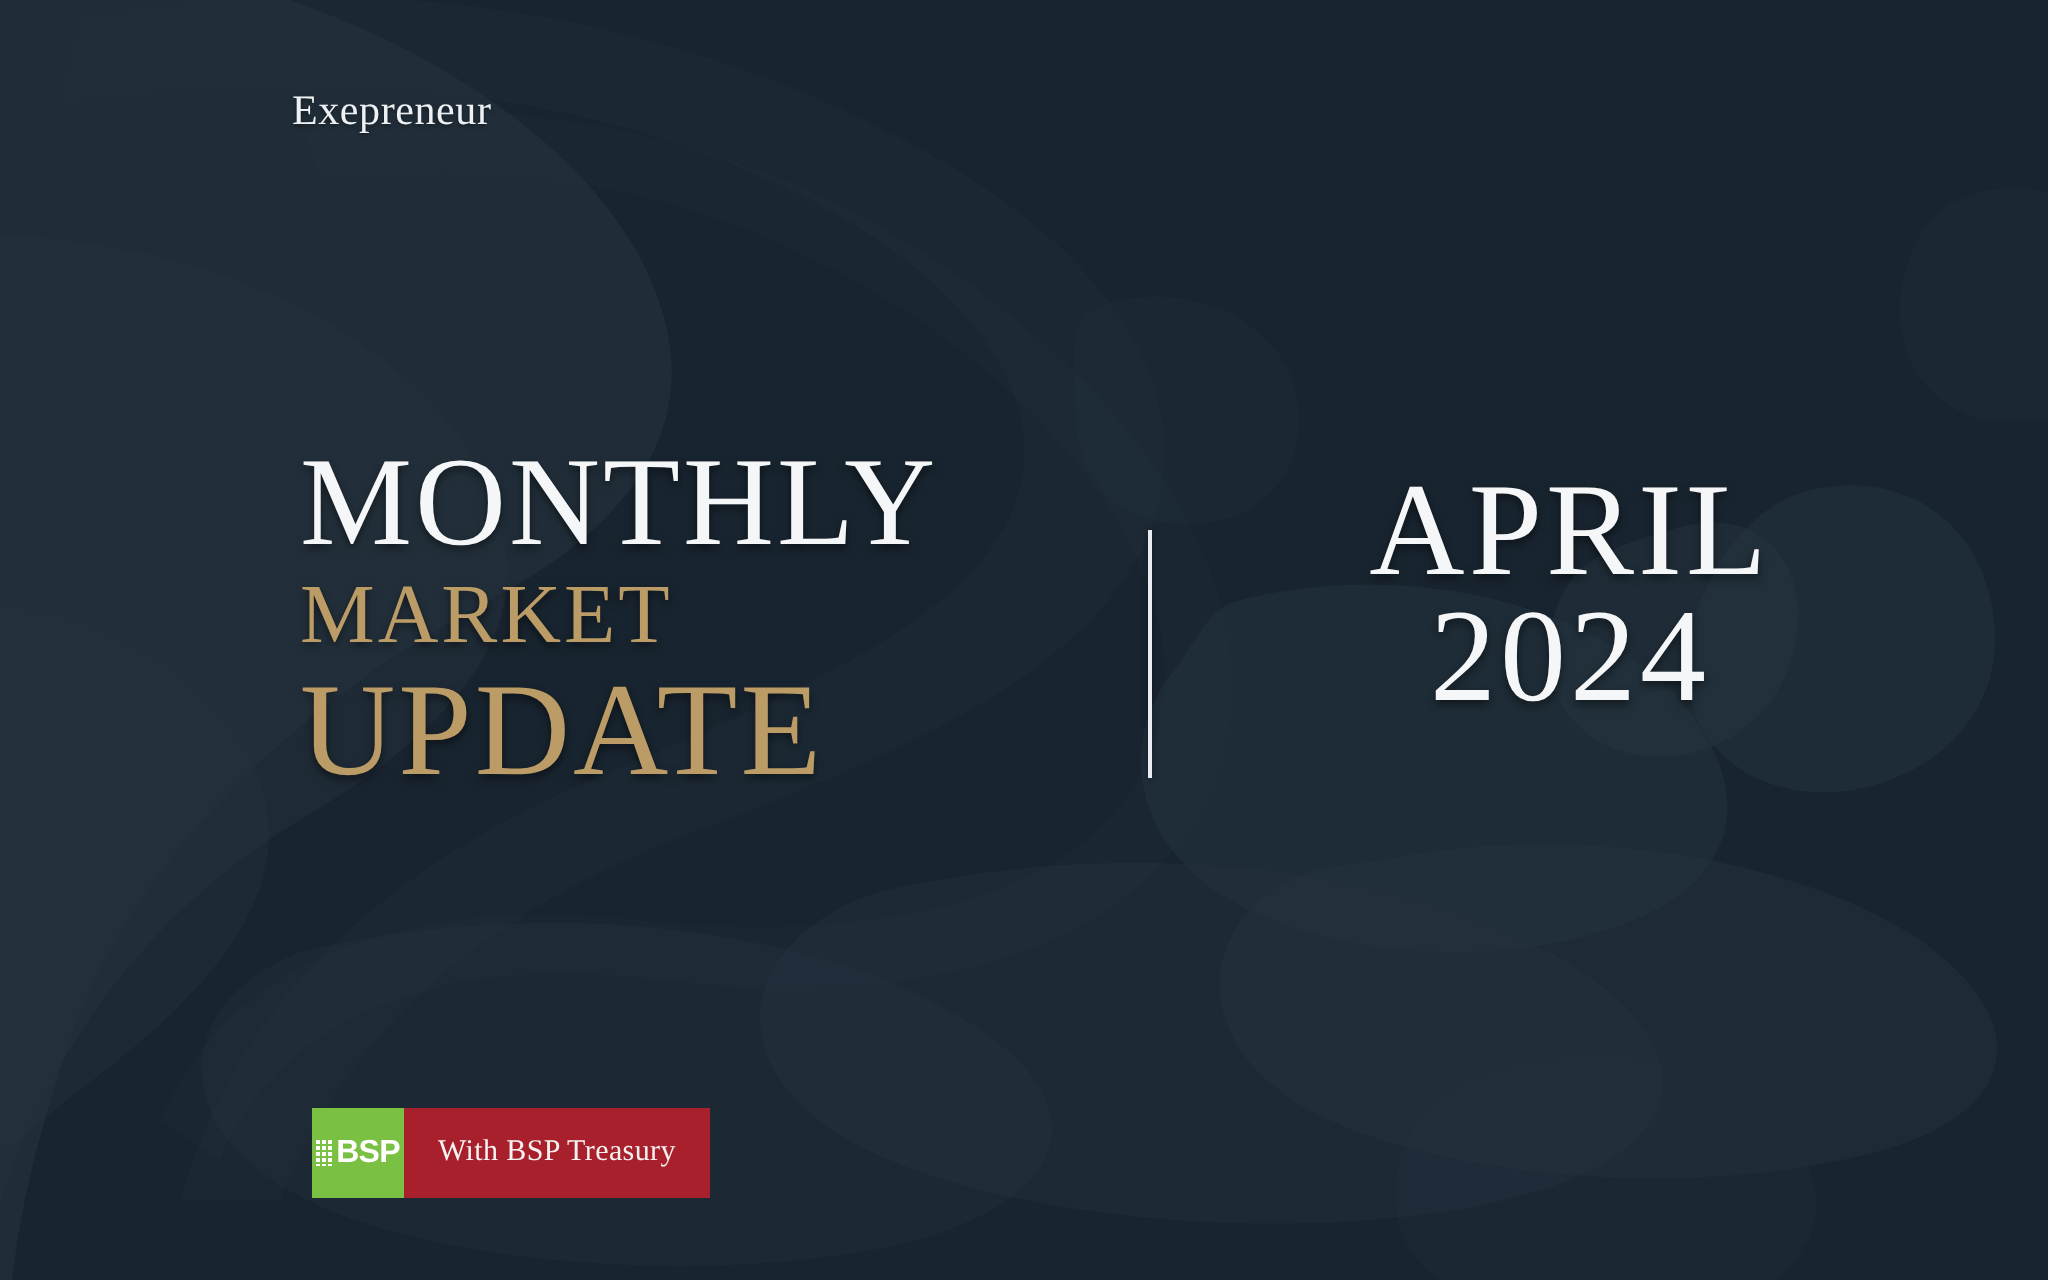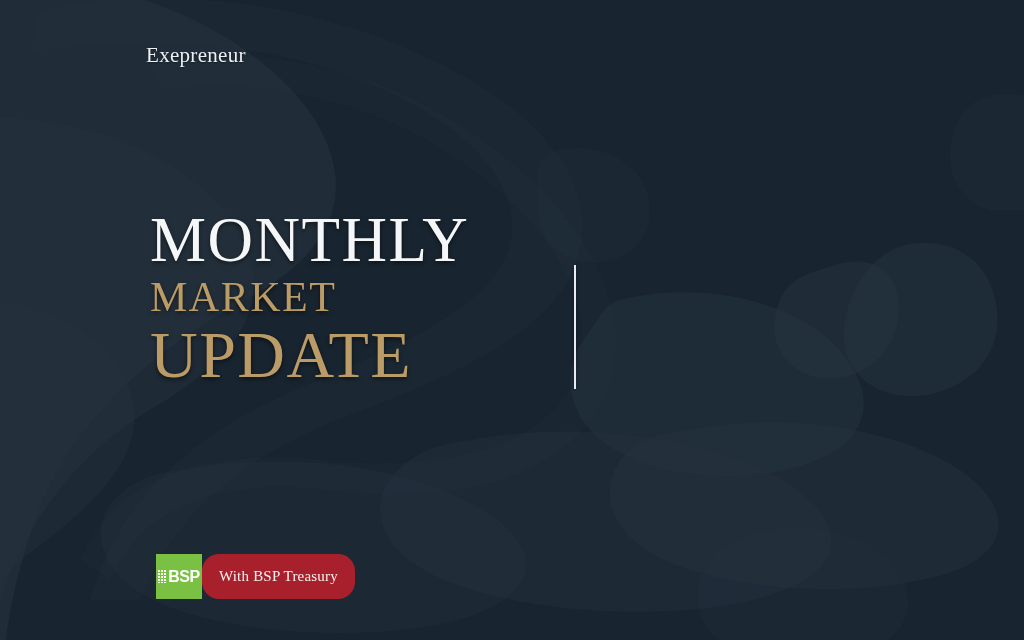--- a/index.html
+++ b/index.html
@@ -39,21 +39,21 @@
   
   #hero {
     position:absolute;
     left:0; top:212px;
     width:1024px;
     height:200px;
   }
 
   #title-block {
     position:absolute;
-    left:150px; top:0;
+    left:150px; top:11px;
     width:400px;
   }
 
   .title-line {
     font-family:"Liberation Serif", serif;
     font-weight:400;
     font-size:64px;
     line-height:57px;
     letter-spacing:1.5px;
     white-space:nowrap;
@@ -131,21 +131,20 @@
     line-height:1;
   }
 
   #treasury-badge {
     background:#a8202b;
     display:flex;
     align-items:center;
     justify-content:center;
     padding:0 17px;
     min-width:130px;
-    border-radius:17px;
   }
   #treasury-text {
     font-family:"Liberation Serif", serif;
     font-size:15px;
     color:#f6f2f2;
     white-space:nowrap;
     letter-spacing:0.2px;
   }
 </style>
 </head>
@@ -209,20 +208,24 @@
   <div id="hero">
 
     <div id="title-block">
       <div class="title-line l1" style="color: rgb(244, 246, 248);">MONTHLY</div>
       <div class="title-line l2" style="color: rgb(187, 155, 102);">MARKET</div>
       <div class="title-line l3" style="color: rgb(187, 155, 102);">UPDATE</div>
     </div>
 
     <div id="divider"></div>
 
+    <div id="date-block">
+      <div class="date-line">APRIL</div>
+      <div class="date-line">2024</div>
+    </div>
 
   </div>
 
   <div id="footer-badges">
 
     <div id="bsp-logo" style="background: rgb(122, 193, 67);">
       <span id="bsp-bars">
         <span class="bsp-bar"></span>
         <span class="bsp-bar"></span>
         <span class="bsp-bar"></span>

